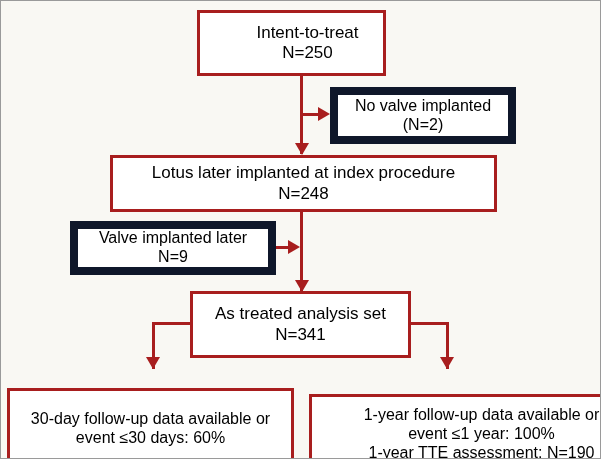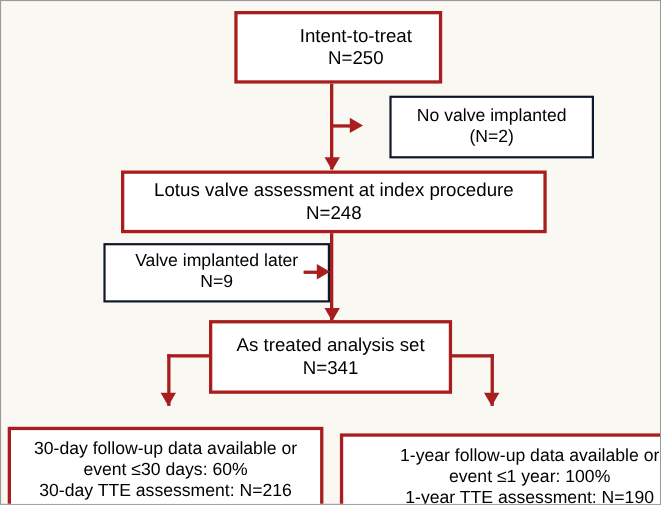--- a/index.html
+++ b/index.html
@@ -27,24 +27,24 @@
     justify-content: center;
     text-align: center;
     color: #000000;
     line-height: 1.18;
   }
   .node .ln { display: block; white-space: nowrap; }
 
   
   .node.primary { border: 3px solid #a81e1e; }
   
-  .node.light { border: 2px solid #0f172a; margin-left: 24px; }
+  .node.light { border: 8px solid #0f172a; }
 
   
-  #node-itt      { left: 212px; top: 9px;   width: 189px; height: 66px;  font-size: 17px; padding-left: 32px; }
+  #node-itt      { left: 196px; top: 9px;   width: 189px; height: 66px;  font-size: 17px; padding-left: 32px; }
   #node-novalve  { left: 329px; top: 86px;  width: 186px; height: 57px;  font-size: 16px; }
   #node-lotus    { left: 109px; top: 154px; width: 387px; height: 57px;  font-size: 17px; }
   #node-later    { left: 69px;  top: 220px; width: 206px; height: 54px;  font-size: 16px; }
   #node-astreated{ left: 189px; top: 290px; width: 221px; height: 67px;  font-size: 17px; }
   #node-fu30     { left: 6px;   top: 387px; width: 287px; height: 81px;  font-size: 16px; }
   #node-fu1y     { left: 308px; top: 369px; width: 345px; height: 81px;  font-size: 16px; margin-top: 24px; }
 
   
   .conn {
     position: absolute;
@@ -96,38 +96,37 @@
     <span class="ln">Intent-to-treat</span>
     <span class="ln">N=250</span>
   </div>
 
   <div class="node light" id="node-novalve">
     <span class="ln">No valve implanted</span>
     <span class="ln">(N=2)</span>
   </div>
 
   <div class="node primary" id="node-lotus">
-    <span class="ln">Lotus valve assessment at index procedure</span>
+    <span class="ln">Lotus later implanted at index procedure</span>
     <span class="ln">N=248</span>
   </div>
 
   <div class="node light" id="node-later">
     <span class="ln">Valve implanted later</span>
     <span class="ln">N=9</span>
   </div>
 
   <div class="node primary" id="node-astreated">
     <span class="ln">As treated analysis set</span>
     <span class="ln">N=341</span>
   </div>
 
   <div class="node primary" id="node-fu30">
     <span class="ln">30-day follow-up data available or</span>
     <span class="ln">event ≤30 days: 60%</span>
-    <span class="ln">30-day TTE assessment: N=216</span>
   </div>
 
   <div class="node primary" id="node-fu1y">
     <span class="ln">1-year follow-up data available or</span>
     <span class="ln">event ≤1 year: 100%</span>
     <span class="ln">1-year TTE assessment: N=190</span>
   </div>
 
   <div class="conn v" id="c-itt-down"></div>
   <div class="conn h" id="c-itt-branch-h"></div>

